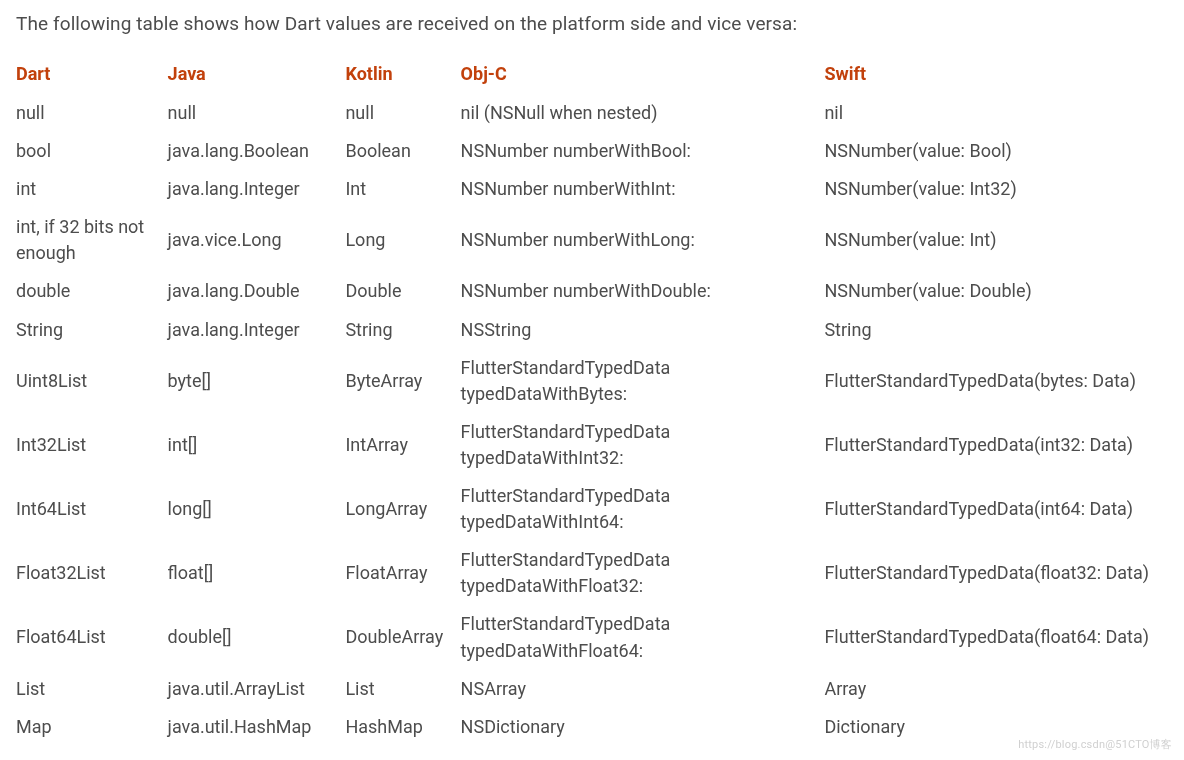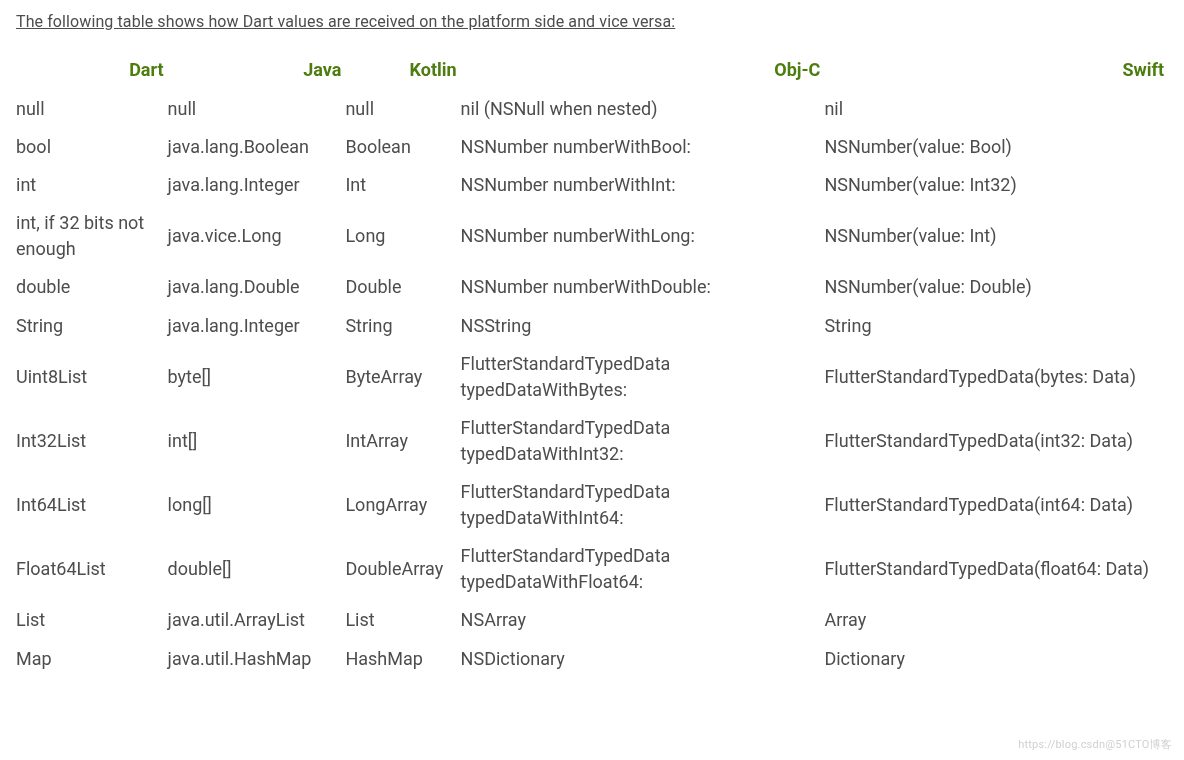--- a/index.html
+++ b/index.html
@@ -10,42 +10,41 @@
     height: 760px;
     background: #ffffff;
     font-family: -apple-system, BlinkMacSystemFont, "Segoe UI", Roboto, "Helvetica Neue", Arial, sans-serif;
     color: #4d4d4d;
     overflow: hidden;
   }
   .page {
     padding: 12px 16px 16px 16px;
   }
   .intro {
-    font-size: 16px;
+    font-size: 19px;
     color: #4d4d4d;
     margin-bottom: 22px;
     letter-spacing: 0.1px;
-    text-decoration: underline;
   }
   table {
     border-collapse: collapse;
     width: 100%;
     table-layout: fixed;
   }
   col.c-dart  { width: 150px; }
   col.c-java  { width: 176px; }
   col.c-kotlin{ width: 114px; }
   col.c-objc  { width: 360px; }
   col.c-swift { width: 340px; }
 
   th {
-    text-align: right;
+    text-align: left;
     font-weight: 700;
     font-size: 18px;
-    color: #4d7c0f;
+    color: #c2410c;
     padding: 6px 4px 10px 0;
     vertical-align: bottom;
   }
   td {
     font-size: 18px;
     color: #4d4d4d;
     padding: 6px 4px 6px 0;
     vertical-align: middle;
     line-height: 1.45;
     word-wrap: break-word;
@@ -141,20 +140,27 @@
           <td>FlutterStandardTypedData(int32: Data)</td>
         </tr>
         <tr>
           <td>Int64List</td>
           <td>long[]</td>
           <td>LongArray</td>
           <td>FlutterStandardTypedData typedDataWithInt64:</td>
           <td>FlutterStandardTypedData(int64: Data)</td>
         </tr>
         <tr>
+          <td>Float32List</td>
+          <td>float[]</td>
+          <td>FloatArray</td>
+          <td>FlutterStandardTypedData typedDataWithFloat32:</td>
+          <td>FlutterStandardTypedData(float32: Data)</td>
+        </tr>
+        <tr>
           <td>Float64List</td>
           <td>double[]</td>
           <td>DoubleArray</td>
           <td>FlutterStandardTypedData typedDataWithFloat64:</td>
           <td>FlutterStandardTypedData(float64: Data)</td>
         </tr>
         <tr>
           <td>List</td>
           <td>java.util.ArrayList</td>
           <td>List</td>

